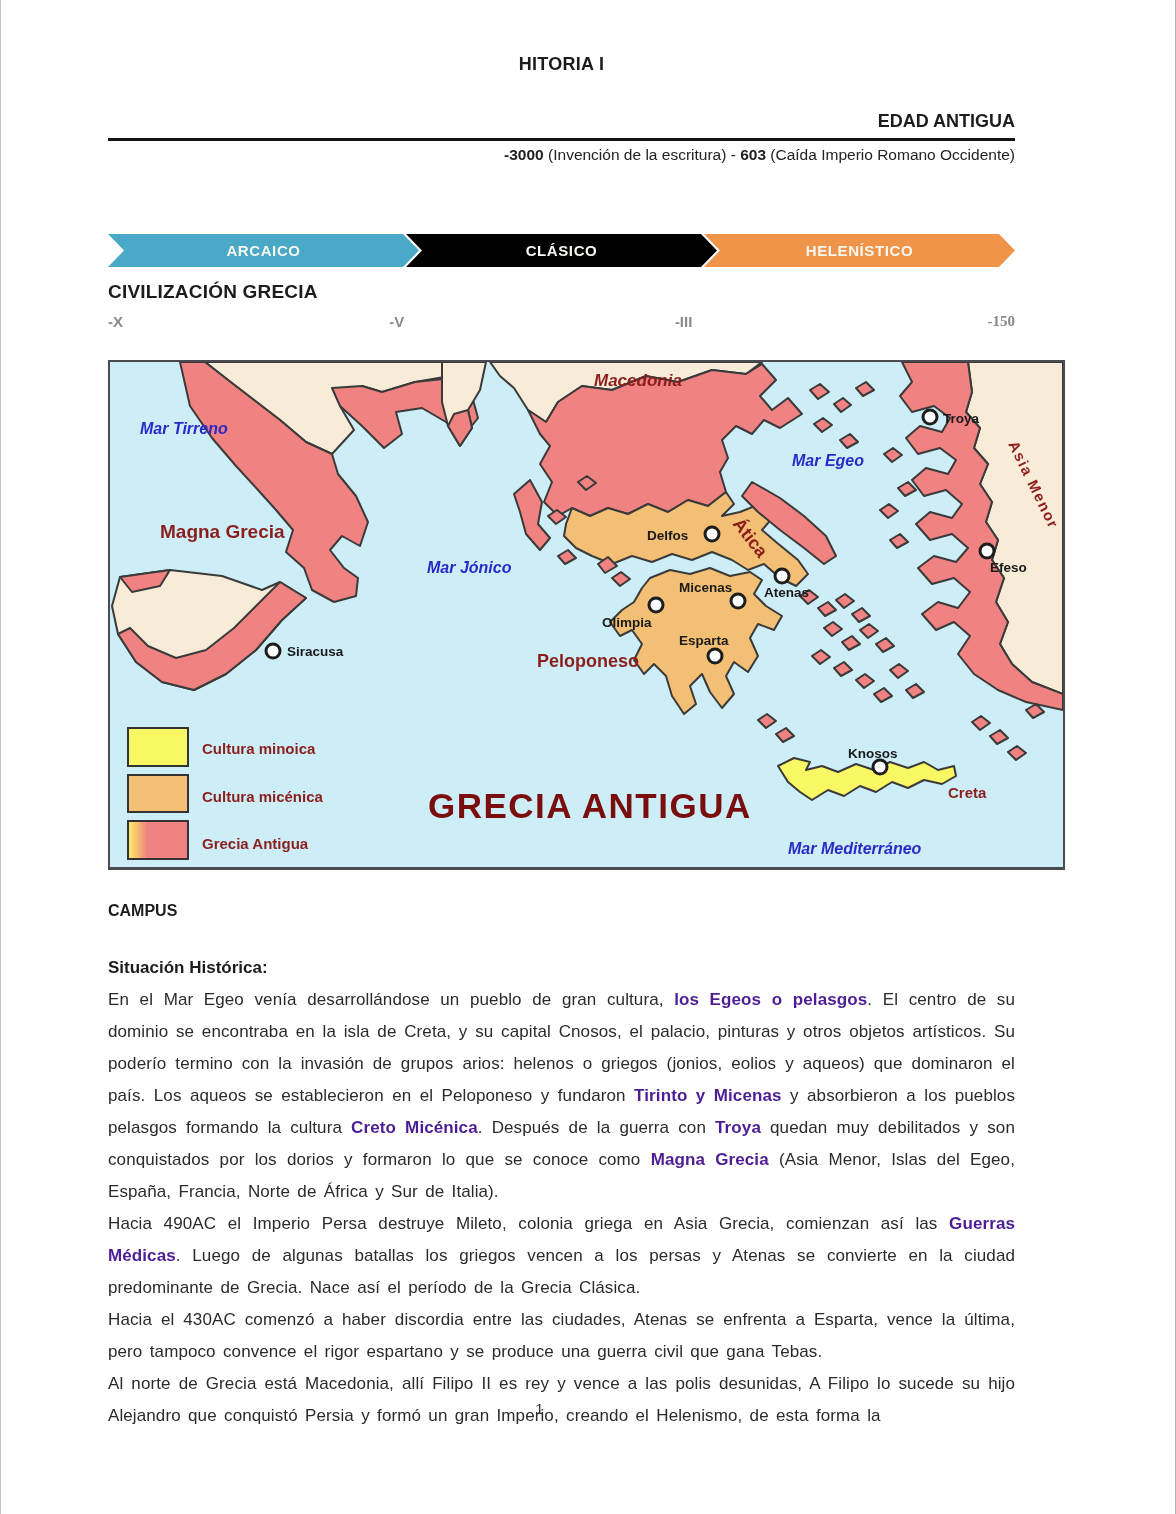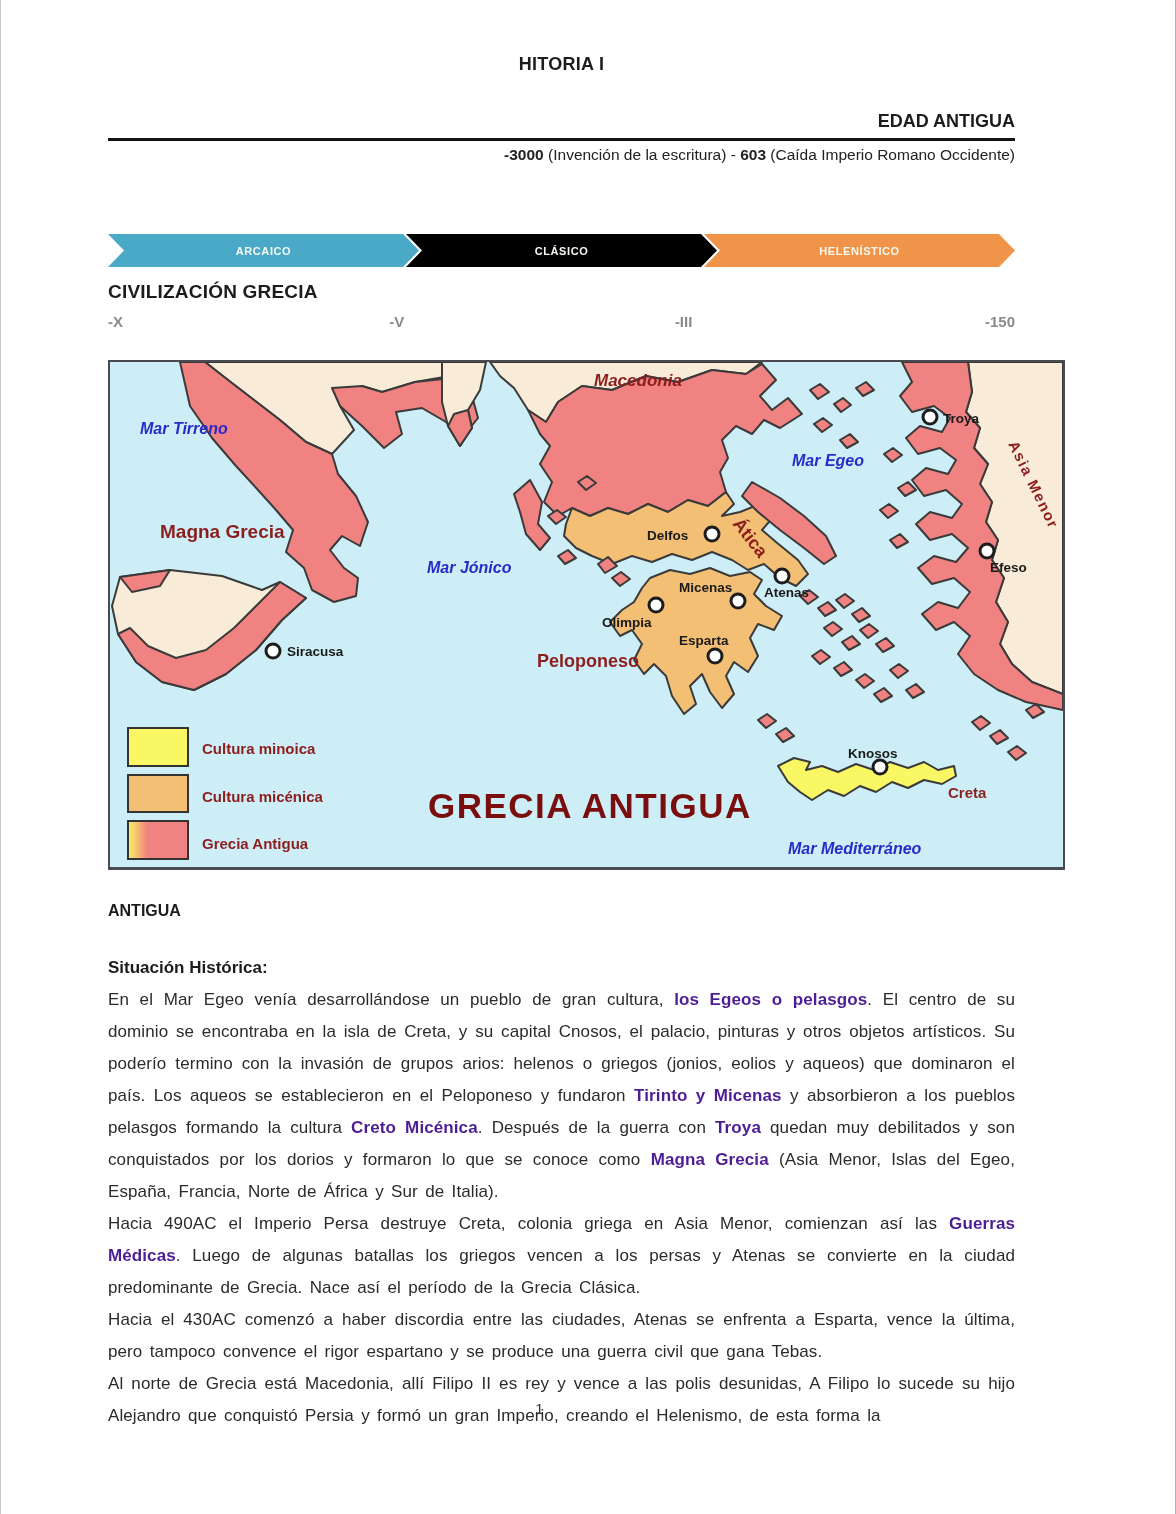--- a/index.html
+++ b/index.html
@@ -25,33 +25,33 @@
     font-size:18px;font-weight:bold;color:#1c1c1c;
   }
   .rule{height:3px;background:#141414;margin-top:6px;}
   .subtitle{
     margin-top:5px;text-align:right;font-size:15.5px;color:#222;
   }
   .timeline{display:flex;margin-top:70px;height:33px;}
   .chev{
     flex:1;display:flex;align-items:center;justify-content:center;
     clip-path:polygon(0 0,calc(100% - 16px) 0,100% 50%,calc(100% - 16px) 100%,0 100%,16px 50%);
-    color:#f4f8f1;font-weight:bold;font-size:11px;letter-spacing:0.6px;
+    color:#f4f8f1;font-weight:bold;font-size:15px;letter-spacing:0.6px;
   }
   .chev + .chev{margin-left:-13px;}
   .period-heading{
     margin:14px 0 0 0;font-size:19px;font-weight:bold;color:#1c1c1c;letter-spacing:0.2px;
   }
   .ticks{position:relative;margin-top:10px;height:19px;
     font-size:15px;font-weight:bold;color:#8a8a8a;}
   .ticks span{position:absolute;top:0;}
   .tick-1{left:0;}
   .tick-2{left:31%;}
   .tick-3{left:62.5%;}
-  .tick-4{right:0;}
+  .tick-4{right:0;font-family:Liberation Serif, serif;}
   .map-frame{
     margin-top:28px;width:953px;
     border:2px solid #4a4a50;border-bottom-width:3px;
     box-sizing:content-box;line-height:0;
   }
   .campus{margin:32px 0 0 0;font-size:16px;font-weight:bold;color:#1c1c1c;}
   .situ-heading{margin:38px 0 0 0;font-size:17px;font-weight:bold;color:#1c1c1c;}
   .body-text{margin-top:6px;}
   .body-text p{
     margin:0;font-size:17px;line-height:32px;text-align:justify;
@@ -217,25 +217,25 @@
           <rect class="legend-swatch" x="18" y="366" width="60" height="38" style="fill: rgb(249, 247, 99);"></rect>
           <text class="legend-label" x="92" y="392">Cultura minoica</text>
           <rect class="legend-swatch" x="18" y="413" width="60" height="37" style="fill: rgb(242, 191, 116);"></rect>
           <text class="legend-label" x="92" y="440">Cultura micénica</text>
           <rect class="legend-swatch" x="18" y="459" width="60" height="38" fill="url(#lgred)"></rect>
           <text class="legend-label" x="92" y="487">Grecia Antigua</text>
         </g>
       </svg>
     </div>
 
-    <div class="campus">ANTIGUA</div>
+    <div class="campus">CAMPUS</div>
     <div class="situ-heading">Situación Histórica:</div>
 
     <div class="body-text">
       <p><span>En el Mar Egeo venía desarrollándose un pueblo de gran cultura, </span><b>los Egeos o pelasgos</b><span>. El centro de su dominio se encontraba en la isla de Creta, y su capital Cnosos, el palacio, pinturas y otros objetos artísticos. Su poderío termino con la invasión de grupos arios: helenos o griegos (jonios, eolios y aqueos) que dominaron el país. Los aqueos se establecieron en el Peloponeso y fundaron </span><b>Tirinto y Micenas</b><span> y absorbieron a los pueblos pelasgos formando la cultura </span><b>Creto Micénica</b><span>. Después de la guerra con </span><b>Troya</b><span> quedan muy debilitados y son conquistados por los dorios y formaron lo que se conoce como </span><b>Magna Grecia</b><span> (Asia Menor, Islas del Egeo, España, Francia, Norte de África y Sur de Italia).</span></p>
-      <p><span>Hacia 490AC el Imperio Persa destruye Creta, colonia griega en Asia Menor, comienzan así las </span><b>Guerras Médicas</b><span>. Luego de algunas batallas los griegos vencen a los persas y Atenas se convierte en la ciudad predominante de Grecia. Nace así el período de la Grecia Clásica.</span></p>
+      <p><span>Hacia 490AC el Imperio Persa destruye Mileto, colonia griega en Asia Grecia, comienzan así las </span><b>Guerras Médicas</b><span>. Luego de algunas batallas los griegos vencen a los persas y Atenas se convierte en la ciudad predominante de Grecia. Nace así el período de la Grecia Clásica.</span></p>
       <p><span>Hacia el 430AC comenzó a haber discordia entre las ciudades, Atenas se enfrenta a Esparta, vence la última, pero tampoco convence el rigor espartano y se produce una guerra civil que gana Tebas.</span></p>
       <p><span>Al norte de Grecia está Macedonia, allí Filipo II es rey y vence a las polis desunidas, A Filipo lo sucede su hijo Alejandro que conquistó Persia y formó un gran Imperio, creando el Helenismo, de esta forma la</span></p>
     </div>
   </div>
 
   <div class="page-number">1</div>
 </div>
 
 </body></html>

